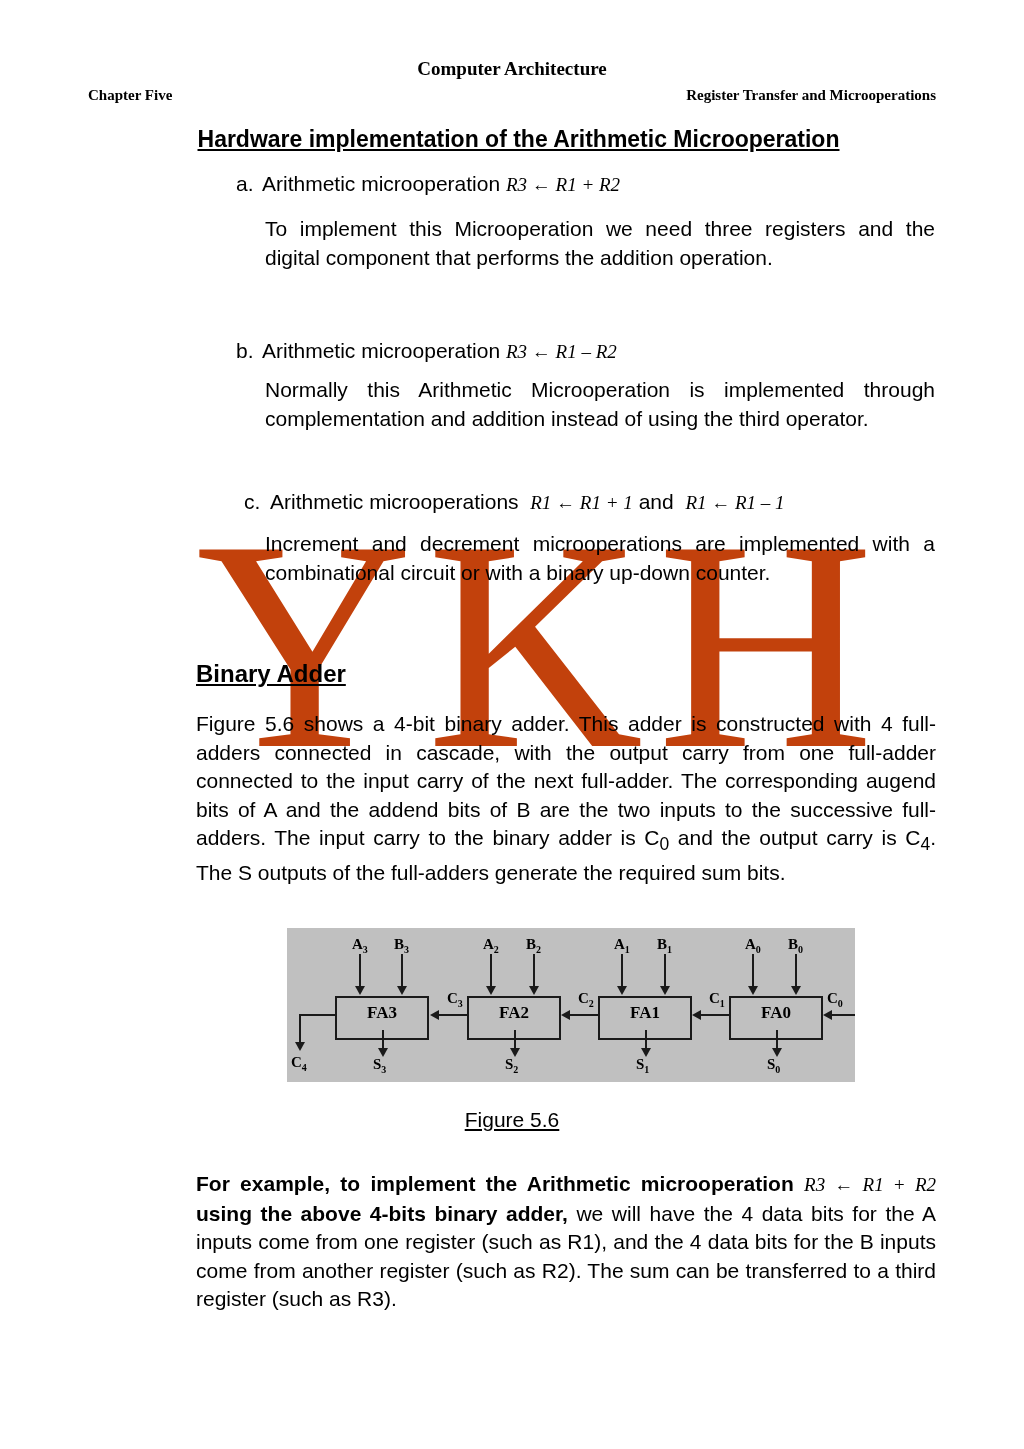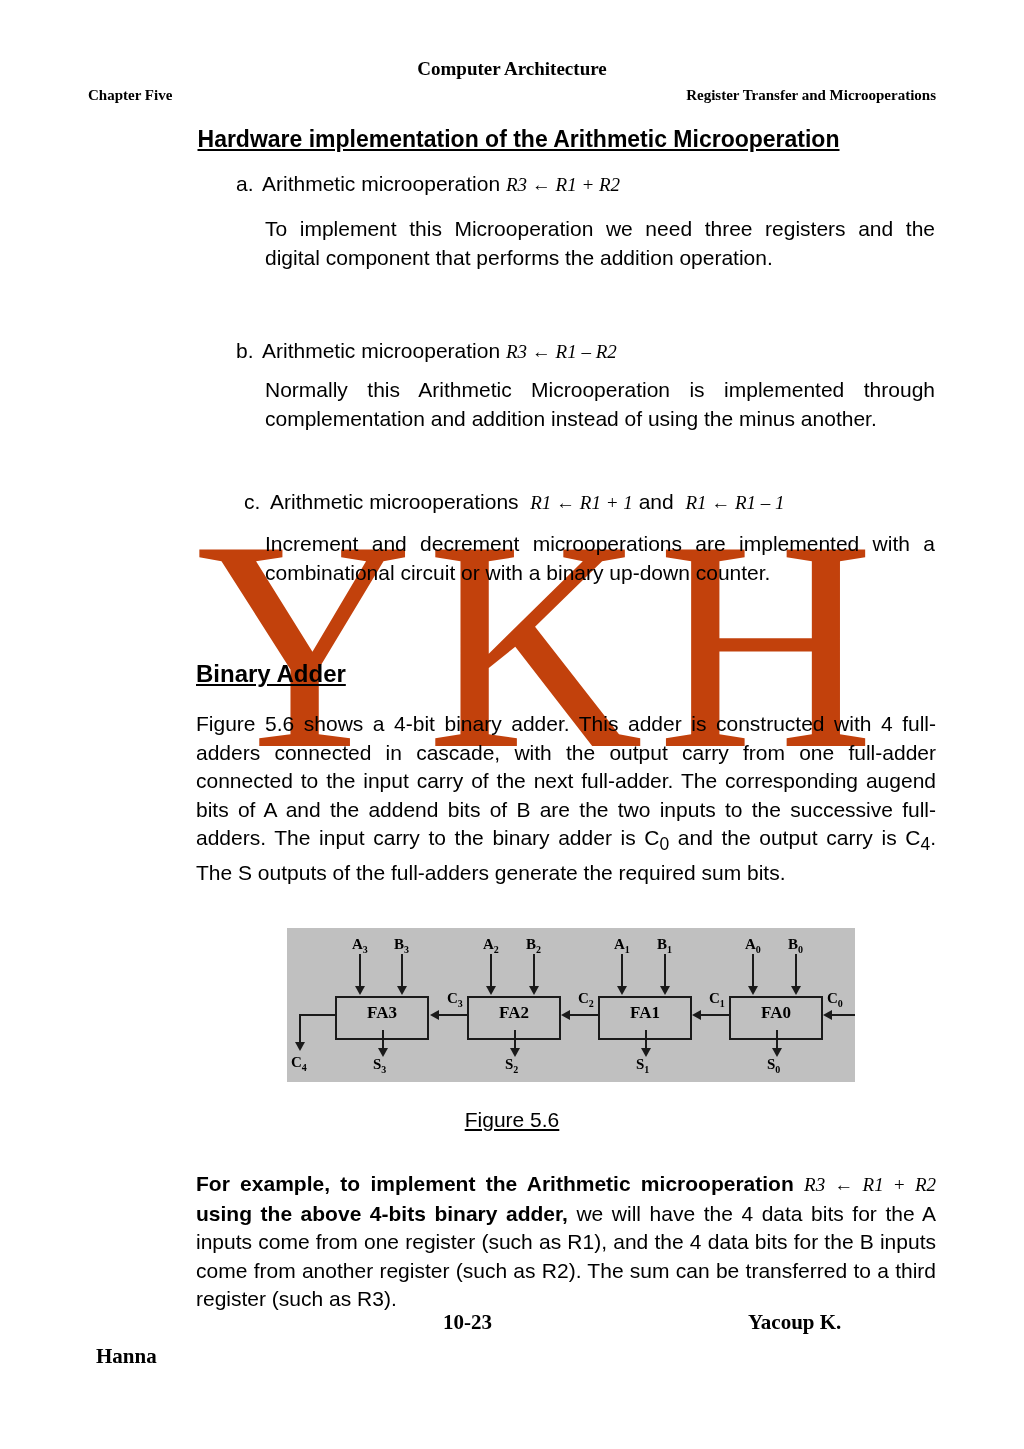--- a/index.html
+++ b/index.html
@@ -251,21 +251,21 @@
     <div class="list-item" style="left:236px; top:170px; width:700px;">
       <span class="marker">a.</span>
       <span class="item-text"><span>Arithmetic microoperation</span> <span class="mathit">R3 ← R1 + R2</span></span>
     </div>
     <div class="para" style="left:265px; top:215px; width:670px;">To implement this Microoperation we need three registers and the digital component that performs the addition operation.</div>
 
     <div class="list-item" style="left:236px; top:337px; width:700px;">
       <span class="marker">b.</span>
       <span class="item-text"><span>Arithmetic microoperation</span> <span class="mathit">R3 ← R1 – R2</span></span>
     </div>
-    <div class="para" style="left:265px; top:376px; width:670px;">Normally this Arithmetic Microoperation is implemented through complementation and addition instead of using the minus another.</div>
+    <div class="para" style="left:265px; top:376px; width:670px;">Normally this Arithmetic Microoperation is implemented through complementation and addition instead of using the third operator.</div>
 
     <div class="list-item" style="left:244px; top:488px; width:720px;">
       <span class="marker">c.</span>
       <span class="item-text"><span>Arithmetic microoperations</span>&nbsp; <span class="mathit">R1 ← R1 + 1</span> <span>and</span>&nbsp; <span class="mathit">R1 ← R1 – 1</span></span>
     </div>
     <div class="para" style="left:265px; top:530px; width:670px;">Increment and decrement microoperations are implemented with a combinational circuit or with a binary up-down counter.</div>
 
     <h2 class="sub-title">Binary Adder</h2>
 
     <div class="para" style="left:196px; top:710px; width:740px;"><span>Figure 5.6 shows a 4-bit binary adder. This adder is constructed with 4 full-adders connected in cascade, with the output carry from one full-adder connected to the input carry of the next full-adder. The corresponding augend bits of A and the addend bits of B are the two inputs to the successive full-adders. The input carry to the binary adder is C</span><sub>0</sub><span> and the output carry is C</span><sub>4</sub><span>. The S outputs of the full-adders generate the required sum bits.</span></div>
@@ -339,19 +339,14 @@
       <div class="sig" style="left:540px; top:62px;"><span>C</span><sub>0</sub></div>
 
     </div>
 
     <div class="fig-caption">Figure 5.6</div>
 
     <div class="para" style="left:196px; top:1170px; width:740px;"><b>For example, to implement the Arithmetic microoperation</b> <span class="mathit">R3 ← R1 + R2</span> <b>using the above 4-bits binary adder,</b> <span>we will have the  4 data bits for the A inputs come from one register (such as R1), and  the 4 data bits for the B inputs come from another register (such as  R2). The sum can be transferred to a third register (such as R3).</span></div>
 
   </div>
 
-  <div class="footer">
-    <div class="footer-page">10-23</div>
-    <div class="footer-author">Yacoup K.</div>
-    <div class="footer-author2">Hanna</div>
-  </div>
 
 </div>
 
 </body></html>

